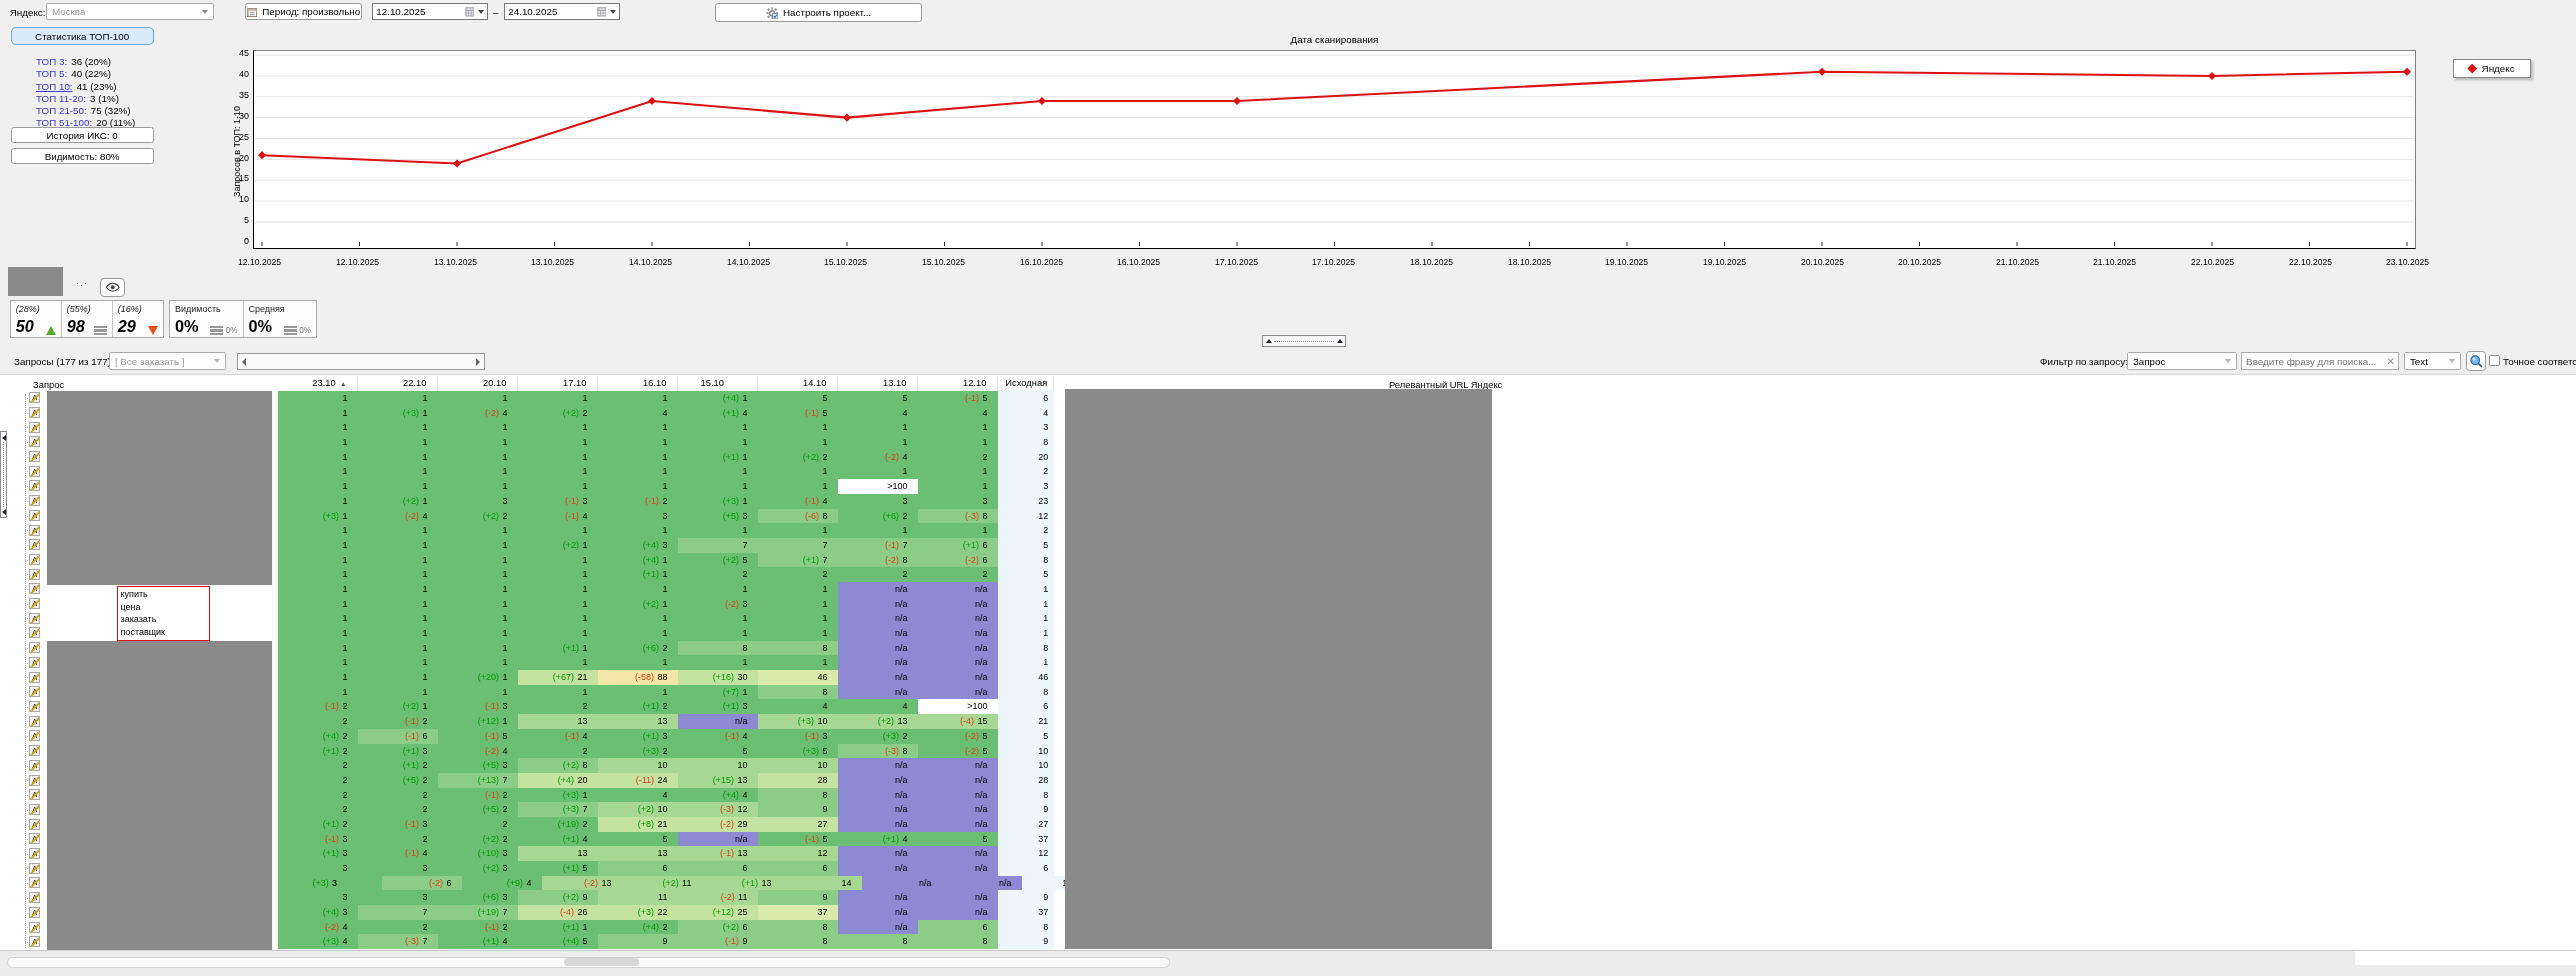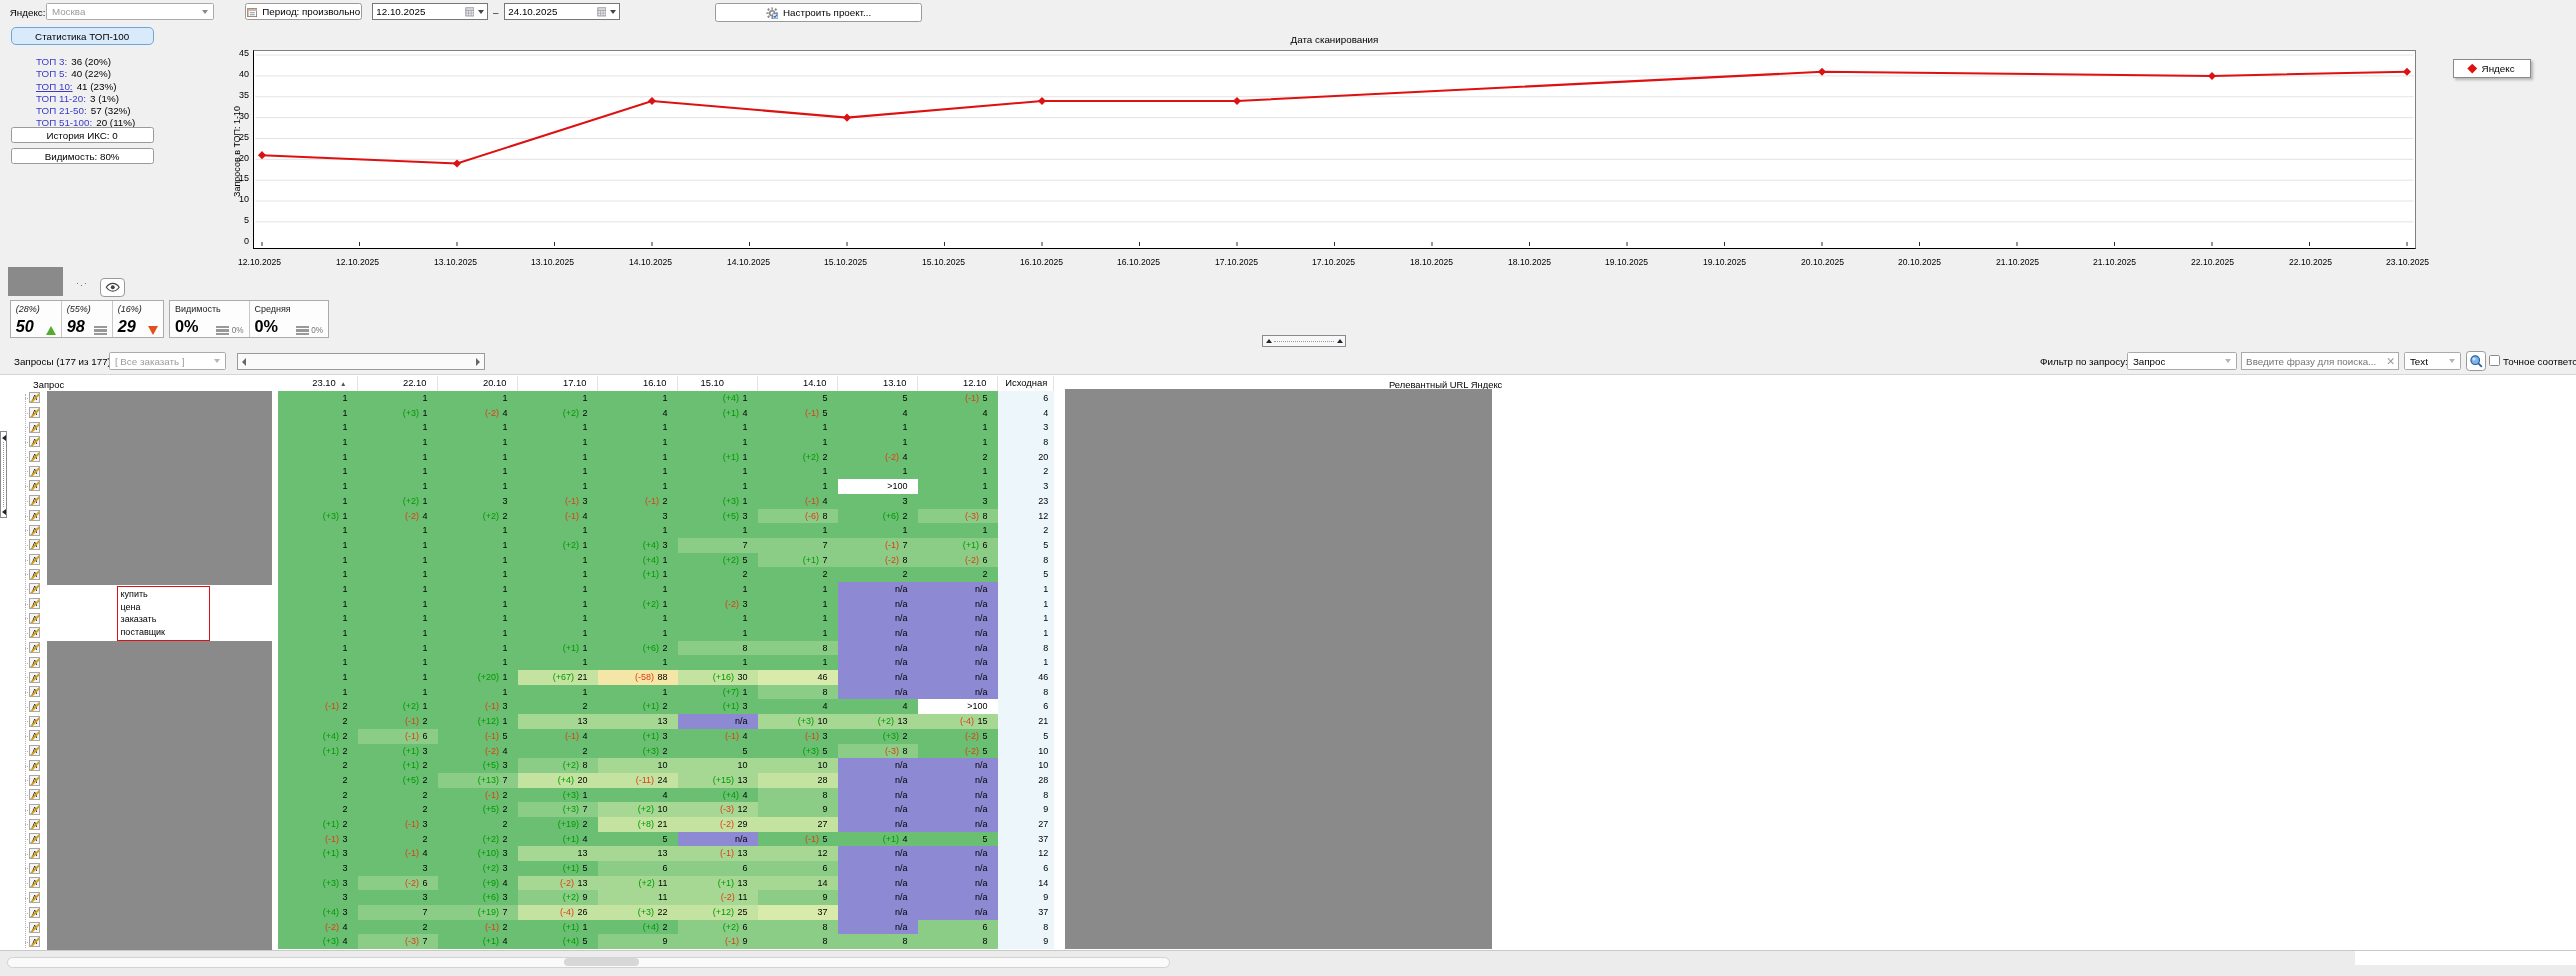--- a/index.html
+++ b/index.html
@@ -35,21 +35,21 @@
   .ytick { position:absolute; width:28px; text-align:right; font-size:9px; color:#000; }
   .xtick { position:absolute; width:69px; text-align:center; font-size:8.6px; color:#000; }
   #legend { left:2453px; top:59px; width:78px; height:19px; background:#fff; border:0.8px solid #8a8a8a; box-shadow:1.6px 1.6px 2.5px #b5b5b5; display:flex; align-items:center; justify-content:center; gap:5.7px; font-size:9.8px; }
   .diamond { width:6.5px; height:6.5px; background:#dd1111; transform:rotate(45deg); }
   
   #proj-redact { left:8.2px; top:267px; width:55px; height:29px; }
   #tiny-dots { left:76px; top:279px; font-size:8.2px; color:#555; letter-spacing:1.6px; }
   #eye-btn { left:100px; top:278px; width:25px; height:19px; border-radius:4.1px; }
   .sumgroup { background:#fdfdfd; border:0.8px solid #ababab; display:flex; }
   #sumgroup1 { left:9.8px; top:300px; width:154px; height:38px;font-style:italic; }
-  #sumgroup2 { left:169px; top:300px; width:160px; height:38px; }
+  #sumgroup2 { left:169px; top:300px; width:148px; height:38px; }
   .sumcell { border-right:0.8px solid #c7c7c7; padding:2.5px 4.9px; display:flex; flex-direction:column; justify-content:space-between; flex:1; }
   .sumcell:last-child { border-right:none; }
   .sumcell .pct { font-size:9px; color:#222; }
   .sumcell .big-row { display:flex; align-items:flex-end; justify-content:space-between; }
   .sumcell .big { font-size:16.3px; font-weight:bold; line-height:16.3px; }
   .tri-up { width:0; height:0; border-left:5.7px solid transparent; border-right:5.7px solid transparent; border-bottom:9.8px solid #55ab2e; }
   .tri-down { width:0; height:0; border-left:5.7px solid transparent; border-right:5.7px solid transparent; border-top:9.8px solid #e0501e; }
   .eqbars { width:13px; height:9px; background:linear-gradient(#999 0 2px,transparent 2px 3.4px,#999 3.4px 5.6px,transparent 5.6px 7px,#999 7px 9px); }
   .subpct { font-size:8.2px; color:#777; margin-left:2.5px; }
   .eqwrap { display:flex; align-items:center; }
@@ -165,21 +165,21 @@
     </svg>
   <span>Настроить проект...</span>
 </div>
 
 <div class="abs" id="stats-btn">Статистика ТОП-100</div>
 <div class="abs" id="stats-list">
     <div class="stat-line"><span class="lbl">ТОП 3:</span><span class="val">36 (20%)</span></div>
     <div class="stat-line"><span class="lbl">ТОП 5:</span><span class="val">40 (22%)</span></div>
     <div class="stat-line"><span class="lbl u">ТОП 10:</span><span class="val">41 (23%)</span></div>
     <div class="stat-line"><span class="lbl">ТОП 11-20:</span><span class="val">3 (1%)</span></div>
-    <div class="stat-line"><span class="lbl">ТОП 21-50:</span><span class="val">57 (32%)</span></div>
+    <div class="stat-line"><span class="lbl">ТОП 21-50:</span><span class="val">75 (32%)</span></div>
     <div class="stat-line"><span class="lbl">ТОП 51-100:</span><span class="val">20 (11%)</span></div>
   </div>
 <div class="abs btn" id="iks-btn">История ИКС: 0</div>
 <div class="abs btn" id="vis-btn">Видимость: 80%</div>
 
 <div class="abs" id="chart-title">Дата сканирования</div>
 <div class="abs" id="ylabel">Запросов в ТОП: 1-10</div>
 <div class="abs" id="plot">
   <svg id="plot-svg" width="2161" height="195" viewBox="0 0 2645 239">
       <line x1="0" y1="209.44444444444446" x2="2645" y2="209.44444444444446" stroke="#dcdcdc" stroke-width="1"></line>
@@ -766,21 +766,21 @@
       <div class="td" style="width: 80px; background: rgb(106, 191, 114);"><span class="d up">(+2)</span><span>3</span></div>
       <div class="td" style="width: 80px; background: rgb(106, 191, 114);"><span class="d up">(+1)</span><span>5</span></div>
       <div class="td" style="width: 80px; background: rgb(139, 205, 135);"><span>6</span></div>
       <div class="td" style="width: 80px; background: rgb(139, 205, 135);"><span>6</span></div>
       <div class="td" style="width: 80px; background: rgb(139, 205, 135);"><span>6</span></div>
       <div class="td" style="width: 80px; background: rgb(141, 138, 211);"><span>n/a</span></div>
       <div class="td" style="width: 80px; background: rgb(141, 138, 211);"><span>n/a</span></div>
       <div class="td src" style="width: 56px;"><span>6</span></div>
     </div>
     <div class="trow">
-      <div class="td" style="width: 80px; background: rgb(106, 191, 114);"><span class="d up">(+3)</span><span>3</span></div>
+      <div class="td" style="width: 104px; background: rgb(106, 191, 114); text-align: center;"><span class="d up">(+3)</span><span>3</span></div>
       <div class="td" style="width: 80px; background: rgb(139, 205, 135);"><span class="d dn">(-2)</span><span>6</span></div>
       <div class="td" style="width: 80px; background: rgb(106, 191, 114);"><span class="d up">(+9)</span><span>4</span></div>
       <div class="td" style="width: 80px; background: rgb(166, 216, 147);"><span class="d dn">(-2)</span><span>13</span></div>
       <div class="td" style="width: 80px; background: rgb(166, 216, 147);"><span class="d up">(+2)</span><span>11</span></div>
       <div class="td" style="width: 80px; background: rgb(166, 216, 147);"><span class="d up">(+1)</span><span>13</span></div>
       <div class="td" style="width: 80px; background: rgb(166, 216, 147);"><span>14</span></div>
       <div class="td" style="width: 80px; background: rgb(141, 138, 211);"><span>n/a</span></div>
       <div class="td" style="width: 80px; background: rgb(141, 138, 211);"><span>n/a</span></div>
       <div class="td src" style="width: 56px;"><span>14</span></div>
     </div>

